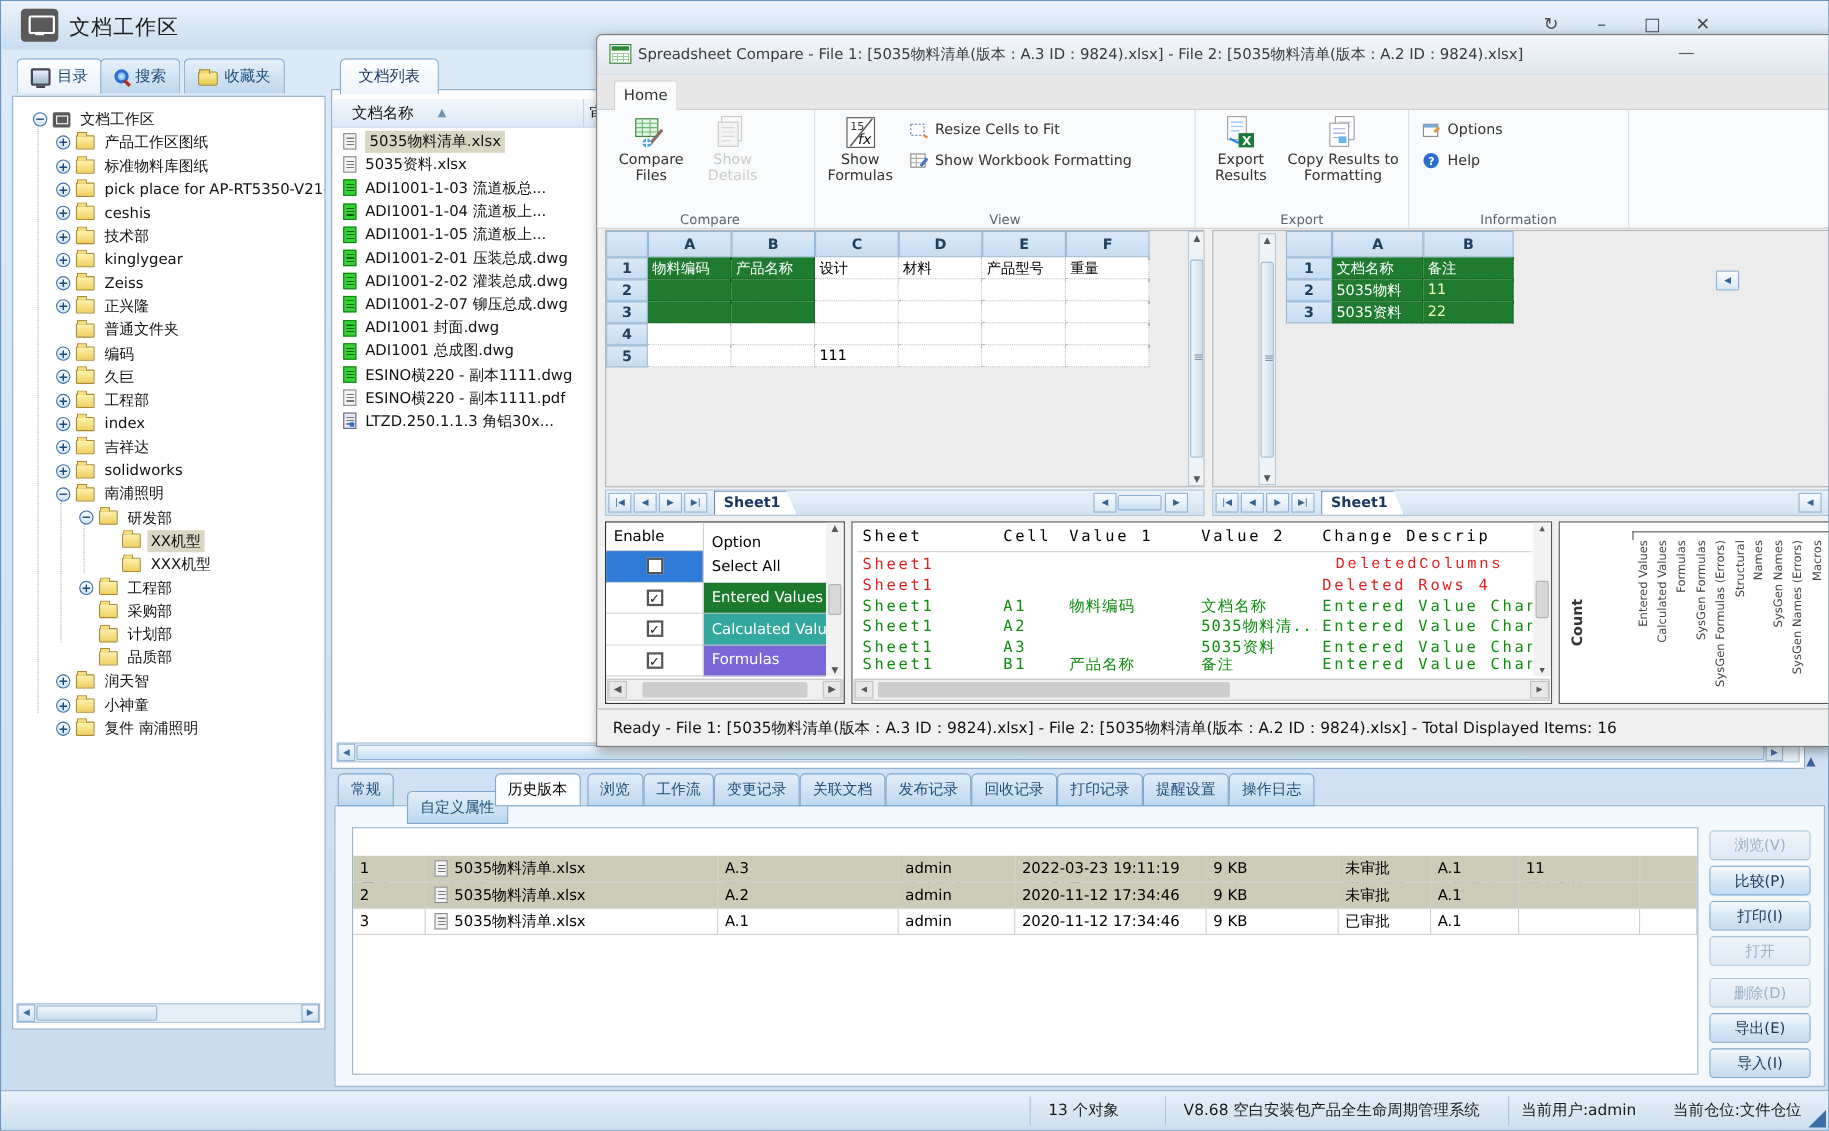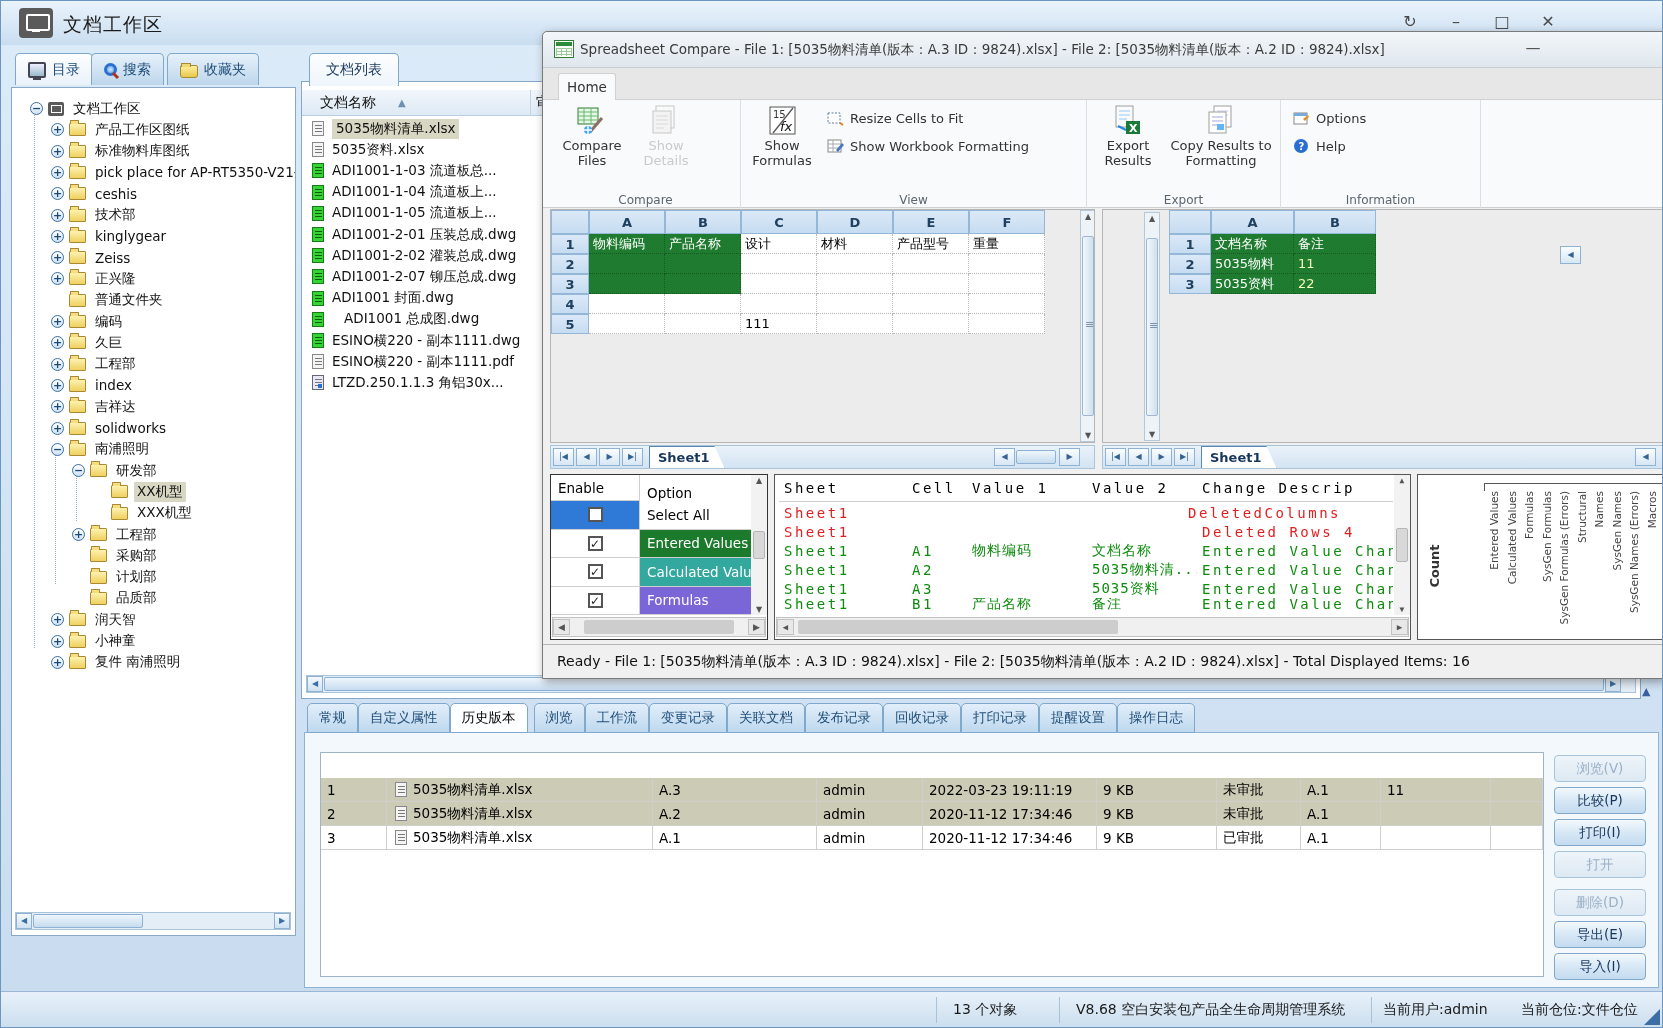--- a/index.html
+++ b/index.html
@@ -384,21 +384,21 @@
           <div class="doc-name">ADI1001-2-02 灌装总成.dwg</div>
         </div>
         <div class="doc-item" style="top: 184.4px;">
           <div class="doc-ico green"></div>
           <div class="doc-name">ADI1001-2-07 铆压总成.dwg</div>
         </div>
         <div class="doc-item" style="top: 205.6px;">
           <div class="doc-ico green"></div>
           <div class="doc-name">ADI1001 封面.dwg</div>
         </div>
-        <div class="doc-item" style="top: 226.8px; gap: 12px;">
+        <div class="doc-item" style="top: 226.8px;">
           <div class="doc-ico green"></div>
           <div class="doc-name">ADI1001 总成图.dwg</div>
         </div>
         <div class="doc-item" style="top: 248px;">
           <div class="doc-ico green"></div>
           <div class="doc-name">ESINO横220 - 副本1111.dwg</div>
         </div>
         <div class="doc-item" style="top: 269.2px;">
           <div class="doc-ico"></div>
           <div class="doc-name">ESINO横220 - 副本1111.pdf</div>
@@ -765,21 +765,21 @@
     </div>
 
     <div class="res-pane" style="left:231px;top:442px;width:637px;height:166px;">
       <div id="res-rows">
           <div class="res-cell res-head" style="left: 4px; top: 0px; width: 128px; height: 27px;">Sheet</div>
           <div class="res-cell res-head" style="left: 132px; top: 0px; width: 60px; height: 27px;">Cell</div>
           <div class="res-cell res-head" style="left: 192px; top: 0px; width: 120px; height: 27px;">Value 1</div>
           <div class="res-cell res-head" style="left: 312px; top: 0px; width: 110px; height: 27px;">Value 2</div>
           <div class="res-cell res-head" style="left: 422px; top: 0px; width: 196px; height: 27px;">Change Descrip</div>
           <div class="res-cell res-deleted" style="left: 4px; top: 28px; width: 128px; height: 19px;">Sheet1</div>
-          <div class="res-cell res-deleted" style="left: 408px; top: 28px; width: 196px; height: 19px;">DeletedColumns</div>
+          <div class="res-cell res-deleted" style="left: 434px; top: 28px; width: 196px; height: 19px; font-family: Liberation Mono, monospace;">DeletedColumns</div>
           <div class="res-cell res-deleted" style="left: 4px; top: 47px; width: 128px; height: 19px;">Sheet1</div>
           <div class="res-cell res-deleted" style="left: 422px; top: 47px; width: 196px; height: 19px;">Deleted Rows 4</div>
           <div class="res-cell res-entered" style="left: 4px; top: 66px; width: 128px; height: 19px;">Sheet1</div>
           <div class="res-cell res-entered" style="left: 132px; top: 66px; width: 60px; height: 19px;">A1</div>
           <div class="res-cell res-entered" style="left: 192px; top: 66px; width: 120px; height: 19px; letter-spacing: 1px;">物料编码</div>
           <div class="res-cell res-entered" style="left: 312px; top: 66px; width: 110px; height: 19px; letter-spacing: 1px;">文档名称</div>
           <div class="res-cell res-entered" style="left: 422px; top: 66px; width: 196px; height: 19px;">Entered Value Changed</div>
           <div class="res-cell res-entered" style="left: 4px; top: 85px; width: 128px; height: 19px;">Sheet1</div>
           <div class="res-cell res-entered" style="left: 132px; top: 85px; width: 60px; height: 19px;">A2</div>
           <div class="res-cell res-entered" style="left: 312px; top: 85px; width: 110px; height: 19px; letter-spacing: 1px;">5035物料清...</div>
@@ -822,21 +822,21 @@
           <div class="rot-label" style="left: 148px; top: 78px;">SysGen Names (Errors)</div>
           <div class="rot-label" style="left: 165.5px; top: 78px;">Macros</div>
         </div>
     </div>
 
     <div class="cmp-status">
       <span>Ready - File 1: [5035物料清单(版本：A.3 ID：9824).xlsx] - File 2: [5035物料清单(版本：A.2 ID：9824).xlsx] - Total Displayed Items: 16</span>
     </div>
   </div>
 <div class="btab" style="left: 306px;">常规</div>
-    <div class="btab" style="left: 357px;">自定义属性</div>
+    <div class="btab" style="left: 369px; margin-top: 16px;">自定义属性</div>
     <div class="btab active" style="left: 448.5px;">历史版本</div>
     <div class="btab" style="left: 532.5px;">浏览</div>
     <div class="btab" style="left: 583.5px;">工作流</div>
     <div class="btab" style="left: 648px;">变更记录</div>
     <div class="btab" style="left: 726px;">关联文档</div>
     <div class="btab" style="left: 804px;">发布记录</div>
     <div class="btab" style="left: 882px;">回收记录</div>
     <div class="btab" style="left: 960px;">打印记录</div>
     <div class="btab" style="left: 1038px;">提醒设置</div>
     <div class="btab" style="left: 1116px;">操作日志</div>

